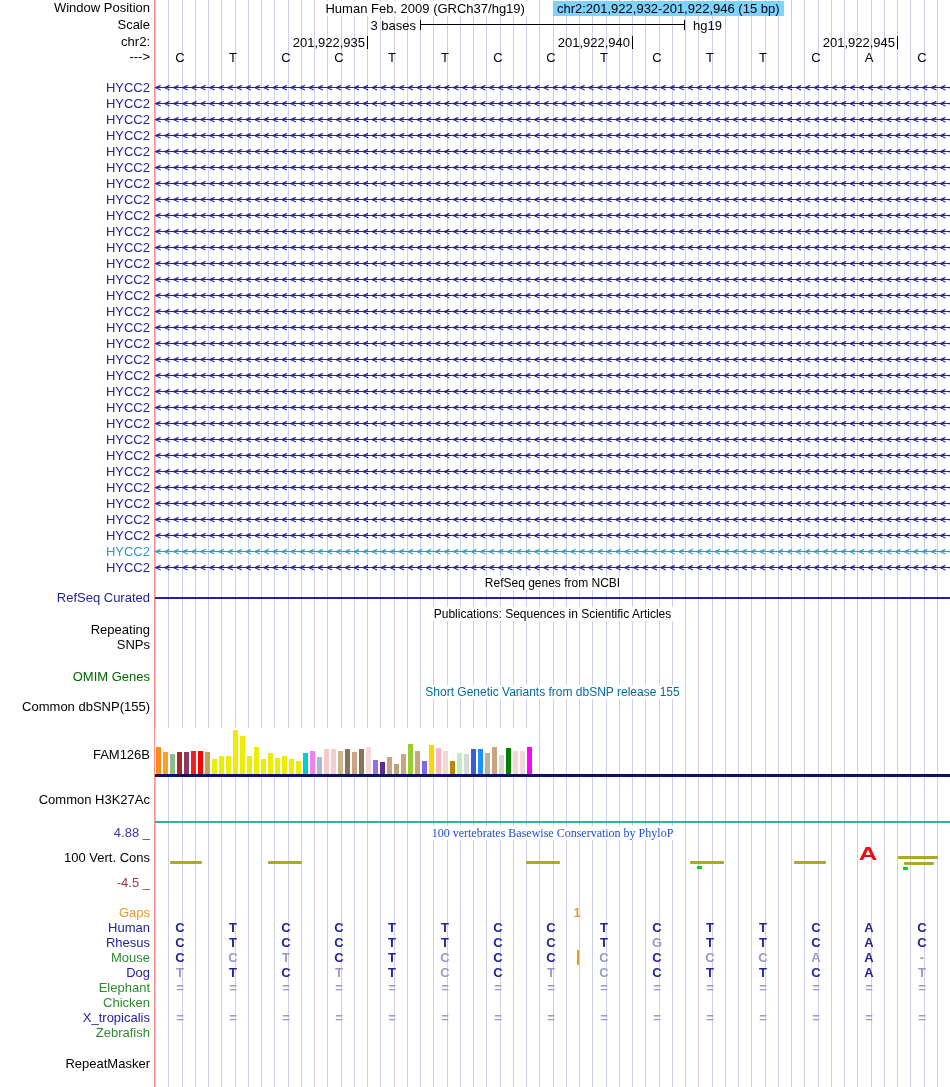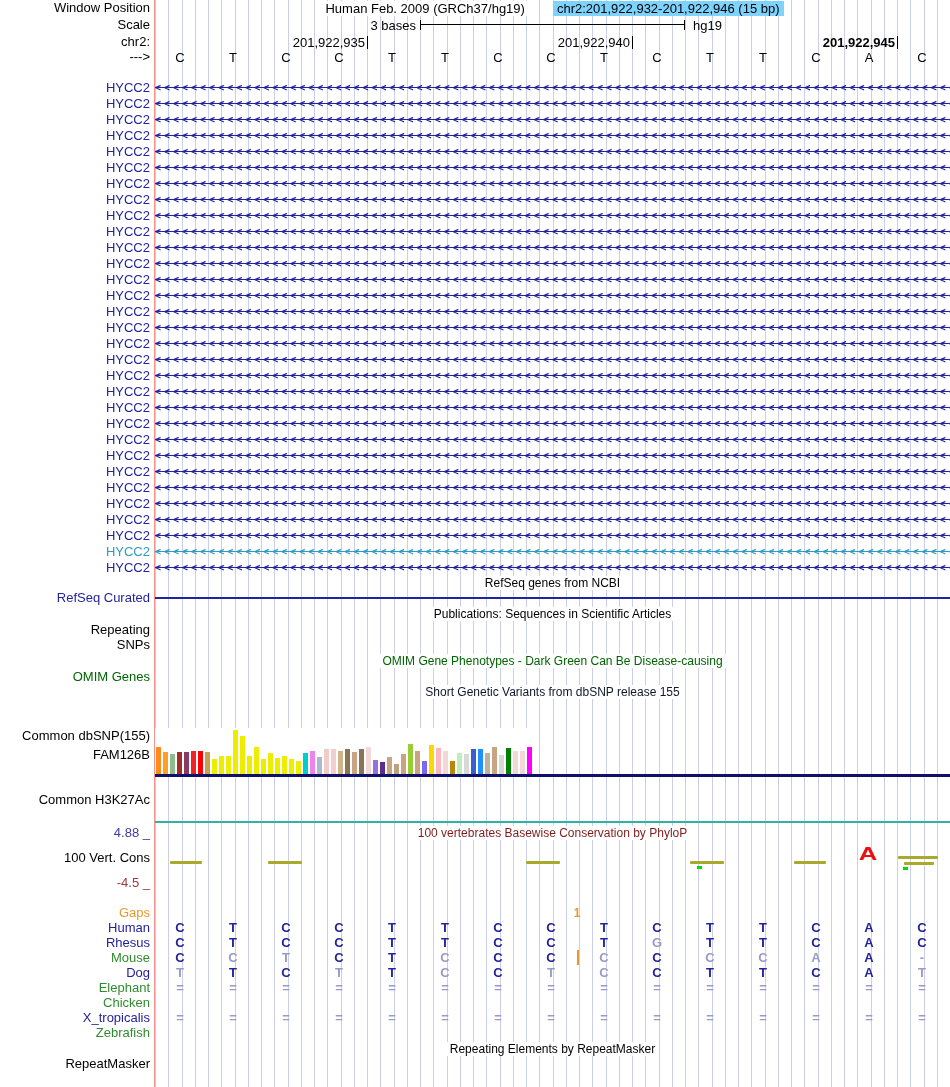--- a/index.html
+++ b/index.html
@@ -27,44 +27,42 @@
   <div class="abs" id="gridlines" style="left: 155px; top: 0px; width: 795px; height: 1087px; background: repeating-linear-gradient(to right, rgb(203, 207, 234) 0px, rgb(203, 207, 234) 1px, transparent 1px, transparent 13.25px);"></div>
   <div class="abs" id="redguide" style="left: 154px; top: 0px; width: 1px; height: 1087px; background: rgb(249, 144, 144);"></div>
 <div class="lbl" style="top: 0px; color: rgb(0, 0, 0);">Window Position</div>
     <div class="lbl" style="top: 17px; color: rgb(0, 0, 0);">Scale</div>
     <div class="lbl" style="top: 34px; color: rgb(0, 0, 0);">chr2:</div>
     <div class="lbl" style="top: 49px; color: rgb(0, 0, 0);">---&gt;</div>
     <div class="lbl" style="top: 590px; color: rgb(35, 35, 155);">RefSeq Curated</div>
     <div class="lbl" style="top: 622px; color: rgb(0, 0, 0);">Repeating</div>
     <div class="lbl" style="top: 637px; color: rgb(0, 0, 0);">SNPs</div>
     <div class="lbl" style="top: 669px; color: rgb(0, 100, 0);">OMIM Genes</div>
-    <div class="lbl" style="top: 728px; color: rgb(0, 0, 0);">Common dbSNP(155)</div>
+    <div class="lbl" style="top: 699px; color: rgb(0, 0, 0);">Common dbSNP(155)</div>
     <div class="lbl" style="top: 747px; color: rgb(0, 0, 0);">FAM126B</div>
     <div class="lbl" style="top: 792px; color: rgb(0, 0, 0);">Common H3K27Ac</div>
     <div class="lbl" style="top: 825px; color: rgb(60, 60, 158);">4.88 _</div>
     <div class="lbl" style="top: 850px; color: rgb(0, 0, 0);">100 Vert. Cons</div>
     <div class="lbl" style="top: 875px; color: rgb(158, 58, 58);">-4.5 _</div>
     <div class="lbl" style="top: 1056px; color: rgb(0, 0, 0);">RepeatMasker</div>
     <div class="titlewrap" style="top: 607px; color: rgb(0, 0, 0);"><span>Publications: Sequences in Scientific Articles</span></div>
     <div class="titlewrap" style="top: 576px; color: rgb(0, 0, 0);"><span>RefSeq genes from NCBI</span></div>
-    <div class="titlewrap" style="top: 654px; color: rgb(0, 100, 0);"><span>OMIM Gene Phenotypes - Dark Green Can Be Disease-causing</span></div>
-    <div class="titlewrap" style="top: 685px; color: #0f172a;"><span>Short Genetic Variants from dbSNP release 155</span></div>
-    <div class="titlewrap" style="top: 826px; color: #7f1d1d;"><span>100 vertebrates Basewise Conservation by PhyloP</span></div>
-    <div class="titlewrap" style="top: 1042px; color: rgb(0, 0, 0);"><span>Repeating Elements by RepeatMasker</span></div>
+    <div class="titlewrap" style="top: 685px; color: #0369a1;"><span>Short Genetic Variants from dbSNP release 155</span></div>
+    <div class="titlewrap" style="top: 826px; color: #1d4ed8; font-family: Liberation Serif, serif;"><span>100 vertebrates Basewise Conservation by PhyloP</span></div>
     <div class="titlewrap" style="top: 1px; font-size: 13px;"><span style="background: rgb(255, 255, 255);">Human Feb. 2009 (GRCh37/hg19)</span><span style="background: #7dd3fc; margin-left: 24px;">chr2:201,922,932-201,922,946 (15 bp)</span></div>
     <div class="abs" style="left: 340px; top: 18px; width: 76px; text-align: right; height: 15px; line-height: 15px;">3 bases</div>
     <div class="hline" style="left: 420px; top: 24px; width: 265px; height: 1px; background: rgb(0, 0, 0);"></div>
     <div class="tick" style="left: 420px; top: 20px; height: 10px;"></div>
     <div class="tick" style="left: 684px; top: 20px; height: 10px;"></div>
     <div class="abs" style="left: 693px; top: 18px; height: 15px; line-height: 15px;">hg19</div>
     <div class="abs" style="left: 289px; top: 35px; width: 76px; text-align: right; height: 15px; line-height: 15px;">201,922,935</div>
     <div class="tick" style="left: 367px; top: 36px; height: 13px;"></div>
     <div class="abs" style="left: 554px; top: 35px; width: 76px; text-align: right; height: 15px; line-height: 15px;">201,922,940</div>
     <div class="tick" style="left: 632px; top: 36px; height: 13px;"></div>
-    <div class="abs" style="left: 819px; top: 35px; width: 76px; text-align: right; height: 15px; line-height: 15px; font-weight: bold;">201,922,945</div>
+    <div class="abs" style="left: 819px; top: 35px; width: 76px; text-align: right; height: 15px; line-height: 15px;">201,922,945</div>
     <div class="tick" style="left: 897px; top: 36px; height: 13px;"></div>
     <div class="baseletter" style="left: 169px; top: 50px;">C</div>
     <div class="baseletter" style="left: 222px; top: 50px;">T</div>
     <div class="baseletter" style="left: 275px; top: 50px;">C</div>
     <div class="baseletter" style="left: 328px; top: 50px;">C</div>
     <div class="baseletter" style="left: 381px; top: 50px;">T</div>
     <div class="baseletter" style="left: 434px; top: 50px;">T</div>
     <div class="baseletter" style="left: 487px; top: 50px;">C</div>
     <div class="baseletter" style="left: 540px; top: 50px;">C</div>
     <div class="baseletter" style="left: 593px; top: 50px;">T</div>

